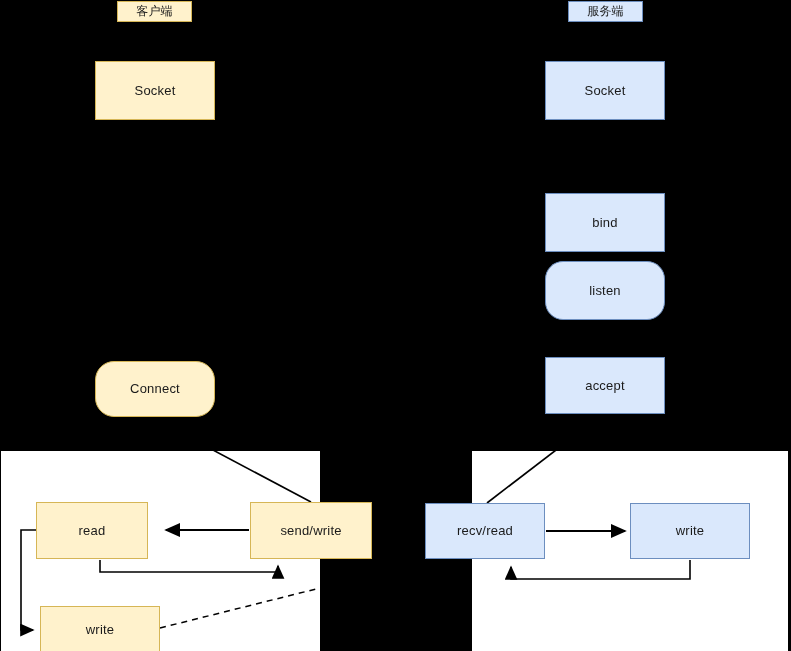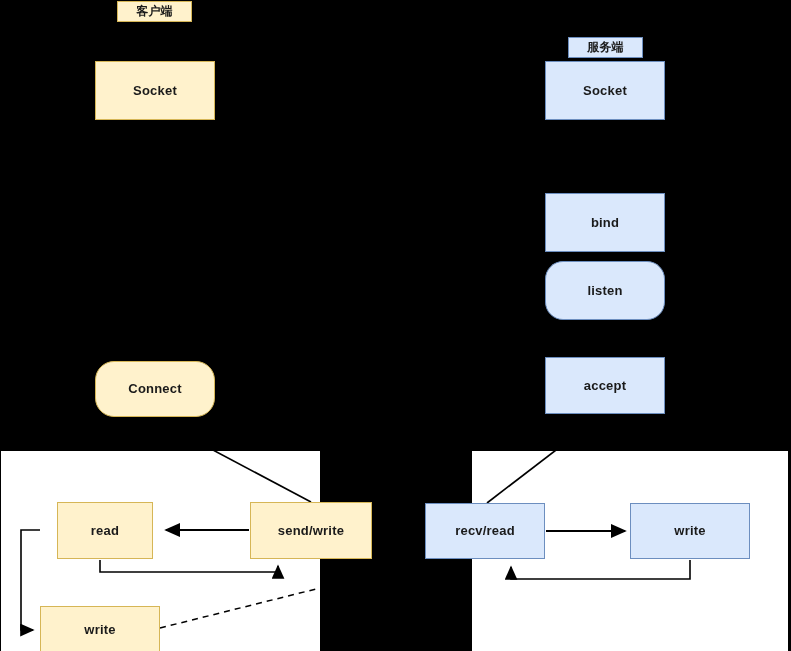--- a/index.html
+++ b/index.html
@@ -36,43 +36,42 @@
     position: absolute;
     box-sizing: border-box;
     display: flex;
     align-items: center;
     justify-content: center;
     font-size: 13px;
     color: #1a1a1a;
     text-align: center;
     line-height: 1.2;
     letter-spacing: 0.2px;
-    font-weight: bold;
   }
   .node.client {
     background: #fff2cc;
     border: 1px solid #d6b656;
   }
   .node.server {
     background: #dae8fc;
     border: 1px solid #6c8ebf;
   }
   .node.header {
     font-size: 12px;
     padding: 2px 6px;
   }
 
   
   #hdr-client { left: 117px; top: 1px;  width: 75px;  height: 21px; }
-  #hdr-server { left: 568px; top: 1px;  width: 75px;  height: 21px; margin-top: 36px; }
+  #hdr-server { left: 568px; top: 1px;  width: 75px;  height: 21px; }
 
   
   #n-client-socket  { left: 95px;  top: 61px;  width: 120px; height: 59px; }
   #n-client-connect { left: 95px;  top: 361px; width: 120px; height: 56px; border-radius: 19px; }
-  #n-client-read    { left: 57px;  top: 502px; width: 96px; height: 57px; }
+  #n-client-read    { left: 36px;  top: 502px; width: 112px; height: 57px; }
   #n-client-send    { left: 250px; top: 502px; width: 122px; height: 57px; }
   #n-client-close   { left: 40px;  top: 606px; width: 120px; height: 48px; }
 
   
   #n-server-socket  { left: 545px; top: 61px;  width: 120px; height: 59px; }
   #n-server-bind    { left: 545px; top: 161px; width: 120px; height: 59px; margin-top: 32px; }
   #n-server-listen  { left: 545px; top: 261px; width: 120px; height: 59px; border-radius: 18px; }
   #n-server-accept  { left: 545px; top: 357px; width: 120px; height: 57px; text-align: right; }
   #n-server-recv    { left: 425px; top: 503px; width: 120px; height: 56px; }
   #n-server-write   { left: 630px; top: 503px; width: 120px; height: 56px; }

